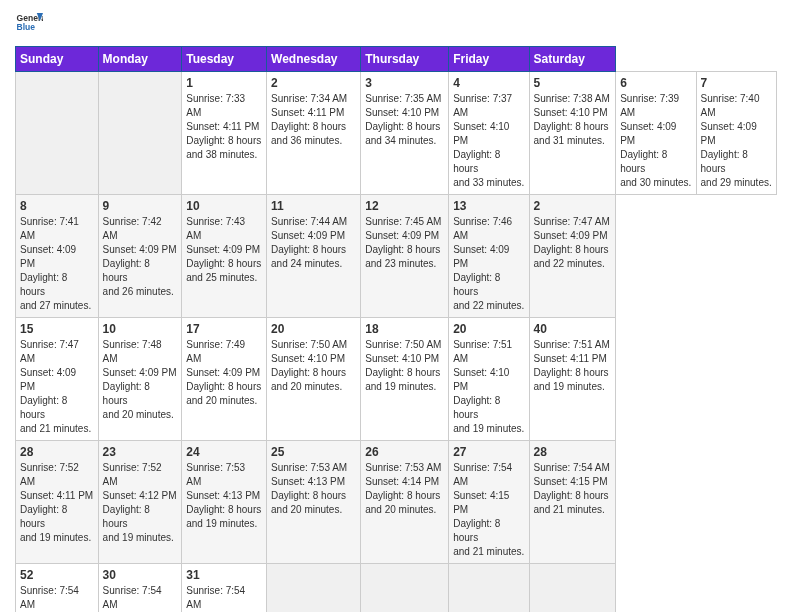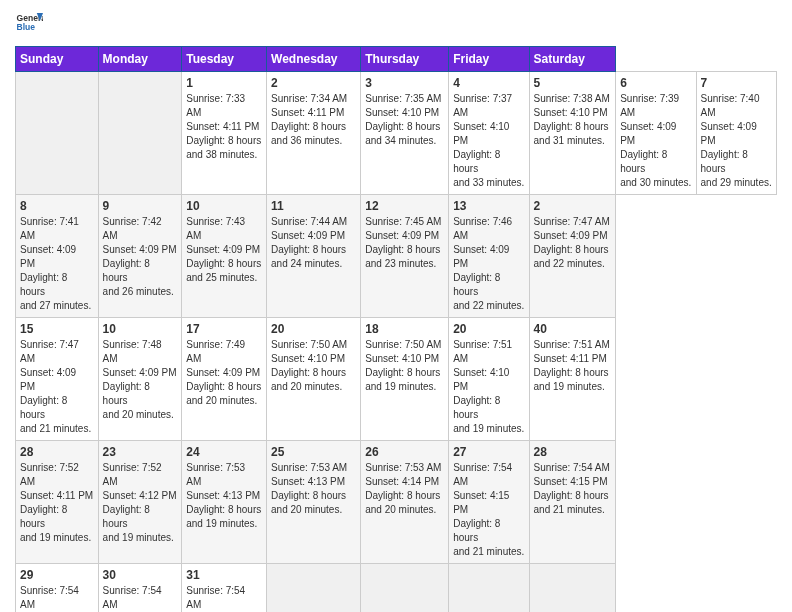--- a/index.html
+++ b/index.html
@@ -231,21 +231,21 @@
             <span class="day-num">27</span>
             <div class="day-info">Sunrise: 7:54 AM<br>Sunset: 4:15 PM<br>Daylight: 8 hours<br>and 21 minutes.</div>
           </td>
           <td>
             <span class="day-num">28</span>
             <div class="day-info">Sunrise: 7:54 AM<br>Sunset: 4:15 PM<br>Daylight: 8 hours<br>and 21 minutes.</div>
           </td>
         </tr>
         <tr>
           <td>
-            <span class="day-num">29</span>
+            <span class="day-num">52</span>
             <div class="day-info">Sunrise: 7:54 AM<br>Sunset: 4:16 PM<br>Daylight: 8 hours<br>and 22 minutes.</div>
           </td>
           <td>
             <span class="day-num">30</span>
             <div class="day-info">Sunrise: 7:54 AM<br>Sunset: 4:17 PM<br>Daylight: 8 hours<br>and 23 minutes.</div>
           </td>
           <td>
             <span class="day-num">31</span>
             <div class="day-info">Sunrise: 7:54 AM<br>Sunset: 4:18 PM<br>Daylight: 8 hours<br>and 23 minutes.</div>
           </td>

